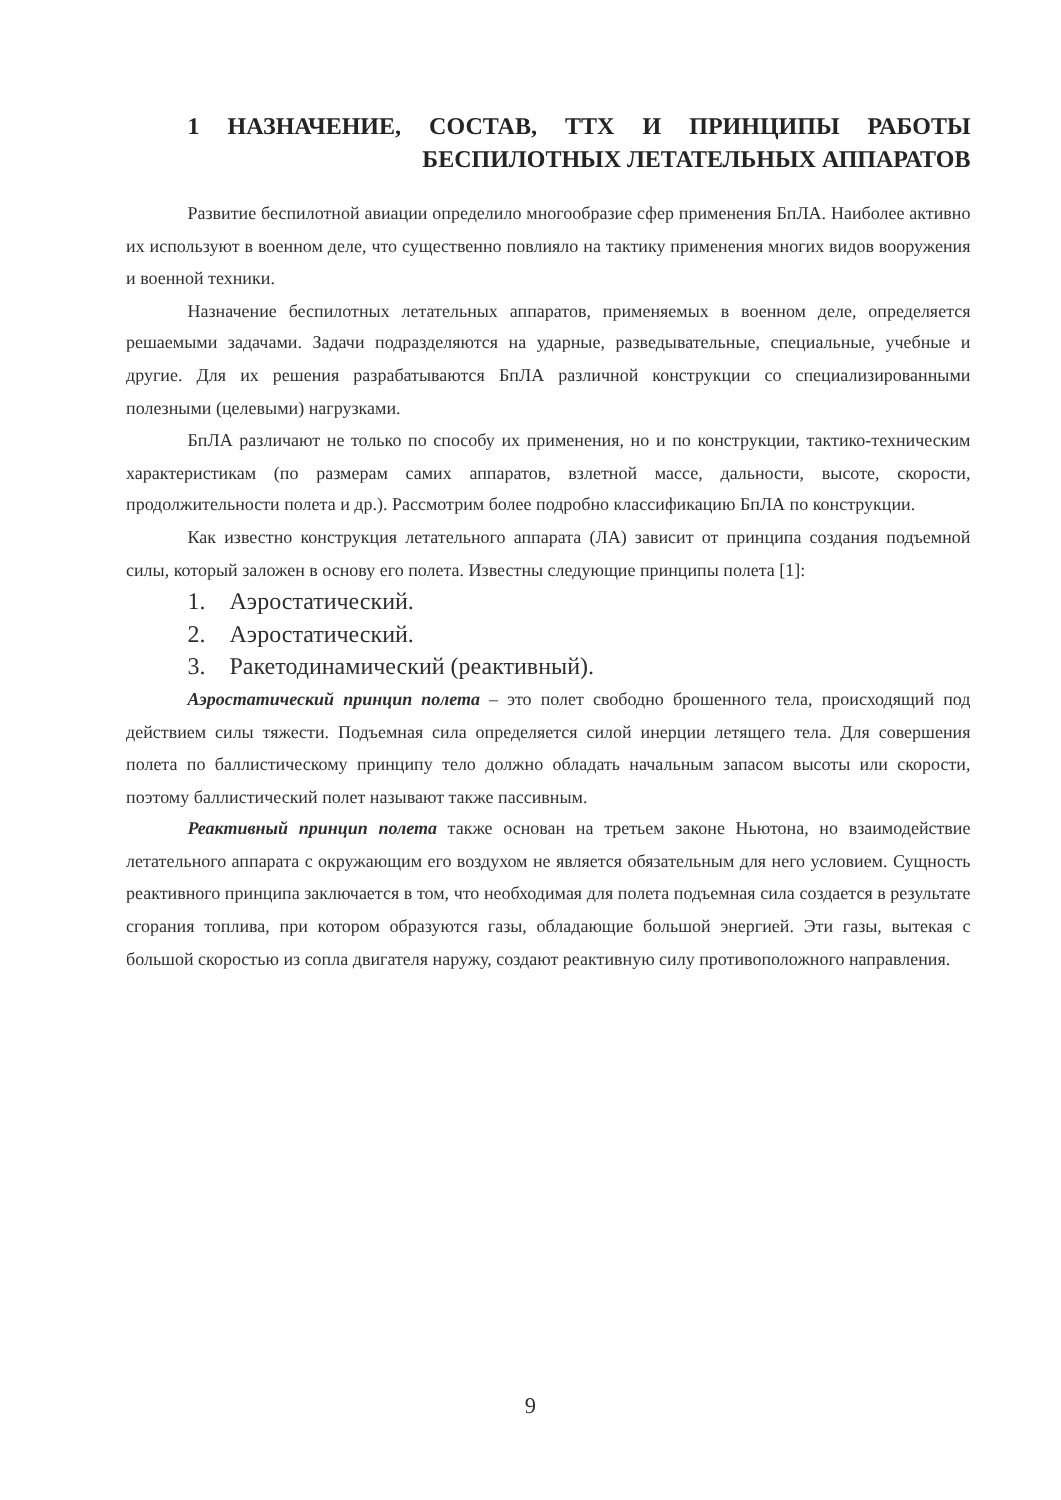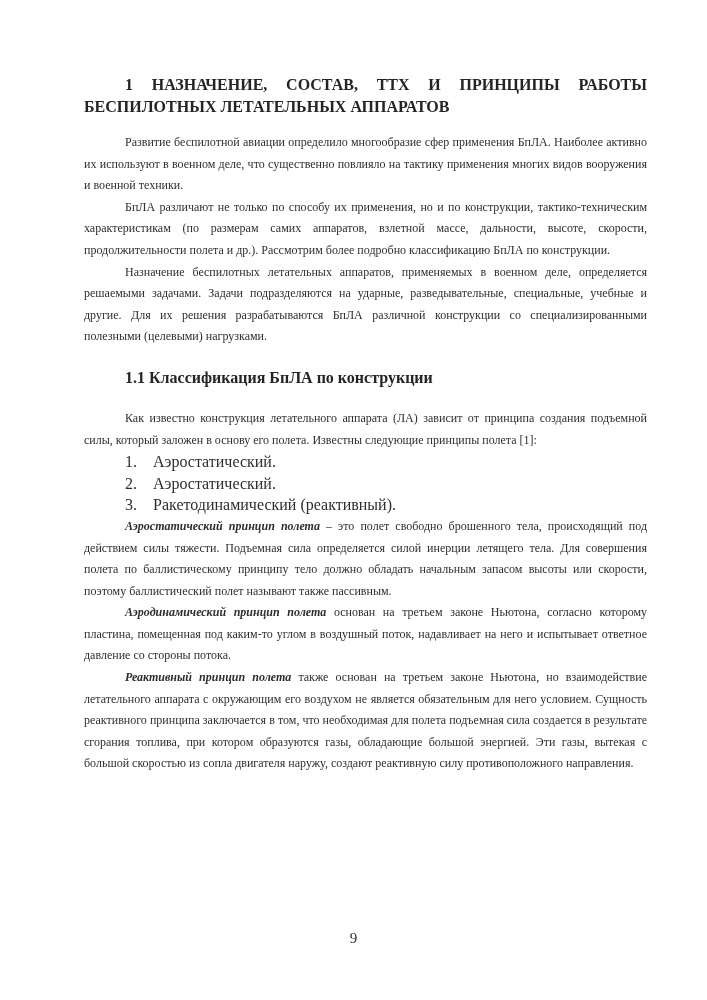--- a/index.html
+++ b/index.html
@@ -31,20 +31,21 @@
   }
   .h-line1 {
     line-height: 22px;
     text-align: justify;
     text-align-last: justify;
     padding-left: 41px;
     word-spacing: 2px;
   }
   .h-line2 {
     line-height: 22px;
+    text-align: right;
   }
   .para {
     margin: 0;
     font-size: 12px;
     line-height: 21.6px;
     text-align: justify;
     text-indent: 41px;
   }
   .section-heading {
     margin: 21px 0 21px 0;
@@ -88,35 +89,33 @@
 
 <div class="page">
   <div class="content">
 
     <h1 class="chapter-heading">
       <div class="h-line1">1 НАЗНАЧЕНИЕ, СОСТАВ, ТТХ И ПРИНЦИПЫ РАБОТЫ</div>
       <div class="h-line2">БЕСПИЛОТНЫХ ЛЕТАТЕЛЬНЫХ АППАРАТОВ</div>
     </h1>
 
     <p class="para">Развитие беспилотной авиации определило многообразие сфер применения БпЛА. Наиболее активно их используют в военном деле, что существенно повлияло на тактику применения многих видов вооружения и военной техники.</p>
+    <p class="para">Назначение беспилотных летательных аппаратов, применяемых в военном деле, определяется решаемыми задачами. Задачи подразделяются на ударные, разведывательные, специальные, учебные и другие. Для их решения разрабатываются БпЛА различной конструкции со специализированными полезными (целевыми) нагрузками.</p>
     <p class="para">БпЛА различают не только по способу их применения, но и по конструкции, тактико-техническим характеристикам (по размерам самих аппаратов, взлетной массе, дальности, высоте, скорости, продолжительности полета и др.). Рассмотрим более подробно классификацию БпЛА по конструкции.</p>
-    <p class="para">Назначение беспилотных летательных аппаратов, применяемых в военном деле, определяется решаемыми задачами. Задачи подразделяются на ударные, разведывательные, специальные, учебные и другие. Для их решения разрабатываются БпЛА различной конструкции со специализированными полезными (целевыми) нагрузками.</p>
 
-    <h2 class="section-heading">1.1 Классификация БпЛА по конструкции</h2>
 
     <p class="para">Как известно конструкция летательного аппарата (ЛА) зависит от принципа создания подъемной силы, который заложен в основу его полета. Известны следующие принципы полета [1]:</p>
 
     <div class="principles-list">
       <div class="list-row"><span class="list-num">1.</span><span>Аэростатический.</span></div>
       <div class="list-row"><span class="list-num">2.</span><span>Аэростатический.</span></div>
       <div class="list-row"><span class="list-num">3.</span><span>Ракетодинамический (реактивный).</span></div>
     </div>
 
     <p class="para"><span class="lead-run">Аэростатический принцип полета</span><span> – это полет свободно брошенного тела, происходящий под действием силы тяжести. Подъемная сила определяется силой инерции летящего тела. Для совершения полета по баллистическому принципу тело должно обладать начальным запасом высоты или скорости, поэтому баллистический полет называют также пассивным.</span></p>
 
-    <p class="para"><span class="lead-run">Аэродинамический принцип полета</span><span> основан на третьем законе Ньютона, согласно которому пластина, помещенная под каким-то углом в воздушный поток, надавливает на него и испытывает ответное давление со стороны потока.</span></p>
 
     <p class="para"><span class="lead-run">Реактивный принцип полета</span><span> также основан на третьем законе Ньютона, но взаимодействие летательного аппарата с окружающим его воздухом не является обязательным для него условием. Сущность реактивного принципа заключается в том, что необходимая для полета подъемная сила создается в результате сгорания топлива, при котором образуются газы, обладающие большой энергией. Эти газы, вытекая с большой скоростью из сопла двигателя наружу, создают реактивную силу противоположного направления.</span></p>
 
   </div>
 
   <div class="page-number">9</div>
 </div>
 
 </body></html>

